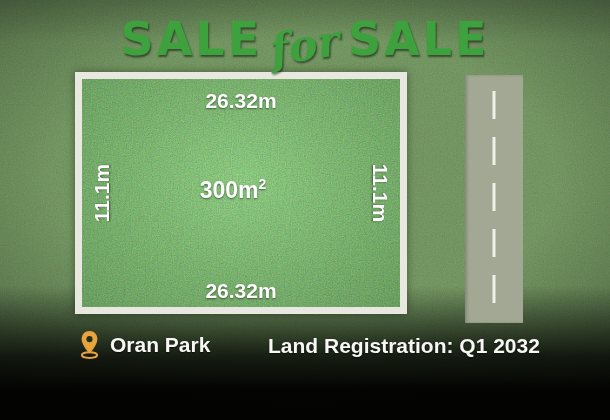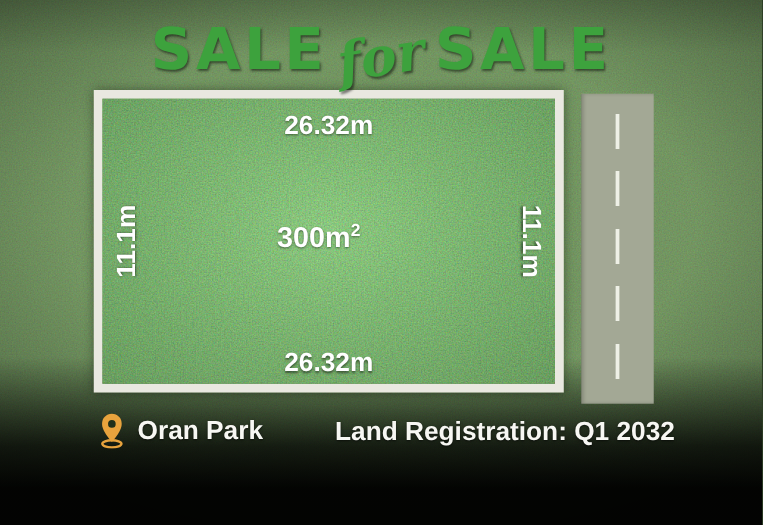--- a/index.html
+++ b/index.html
@@ -32,21 +32,21 @@
     vertical-align:baseline;
   }
   .title .script {
     font-family:"DejaVu Serif", serif;
     font-style:italic; font-weight:bold; font-size:43px;
     display:inline-block; transform:rotate(-9deg);
     position:relative; top:5px; margin:0 8px;
   }
   .plot {
     position:absolute; left:75px; top:72px;
-    width:376px; height:242px;
+    width:332px; height:242px;
     border:7px solid #e9e8e0;
     box-shadow:0 0 8px rgba(0,0,0,0.4);
     z-index:2;
   }
   .grass { position:absolute; inset:0; }
   .grass svg { display:block; }
   .grass-shade {
     position:absolute; inset:0;
     background:radial-gradient(ellipse at 50% 45%, rgba(255,255,255,0.06) 0%, rgba(0,0,0,0.20) 100%);
   }

